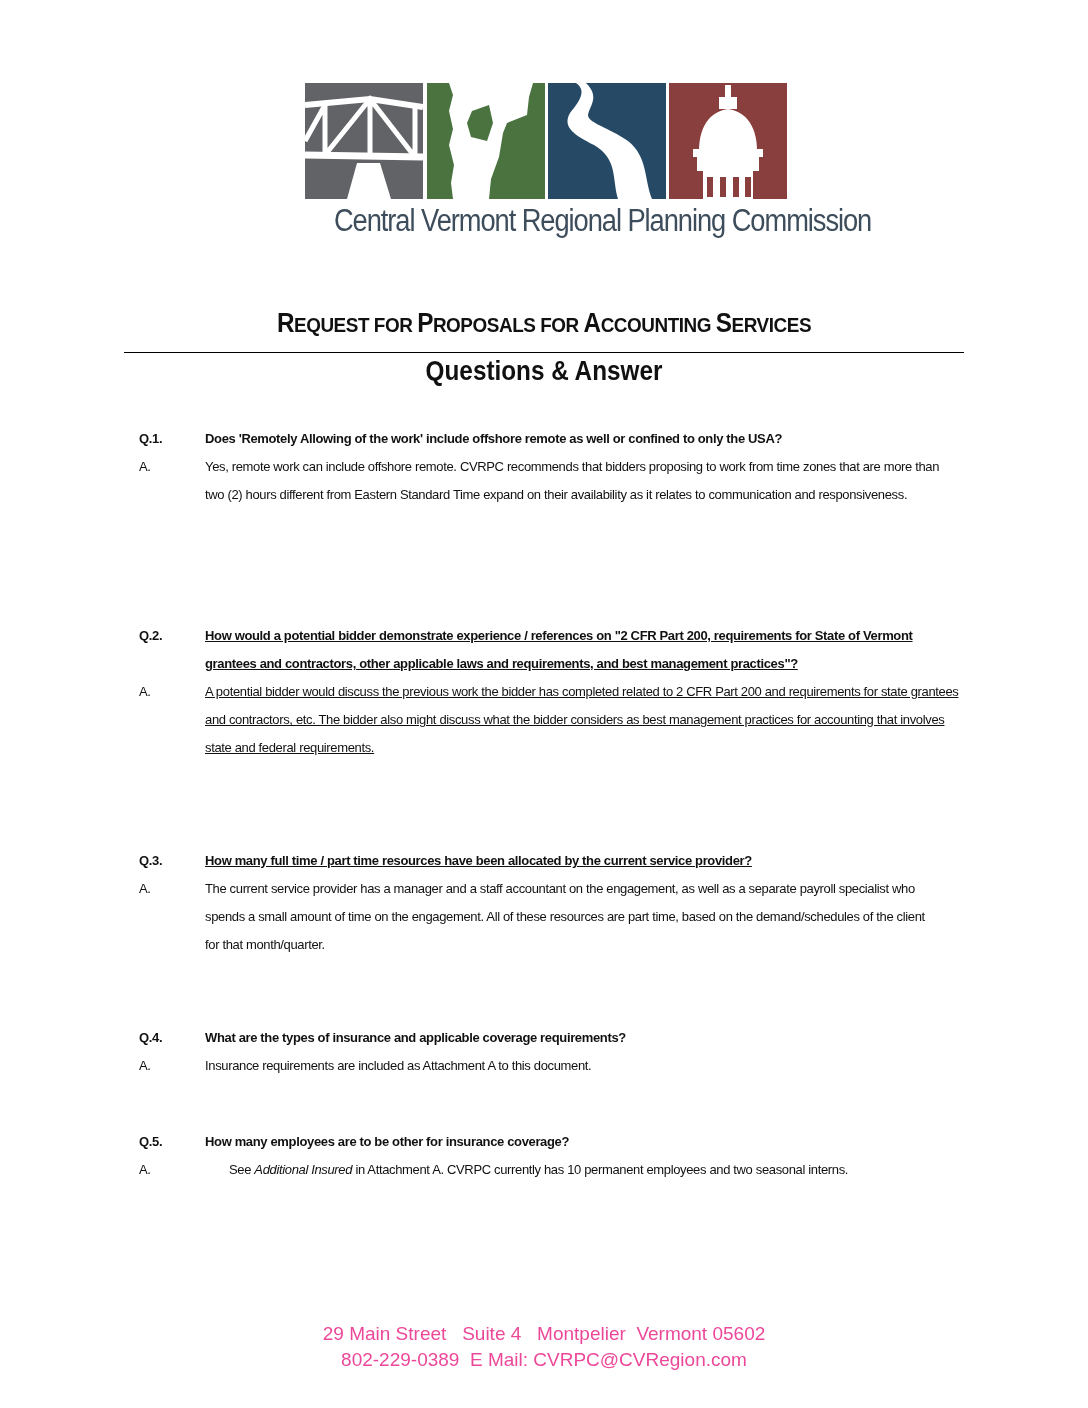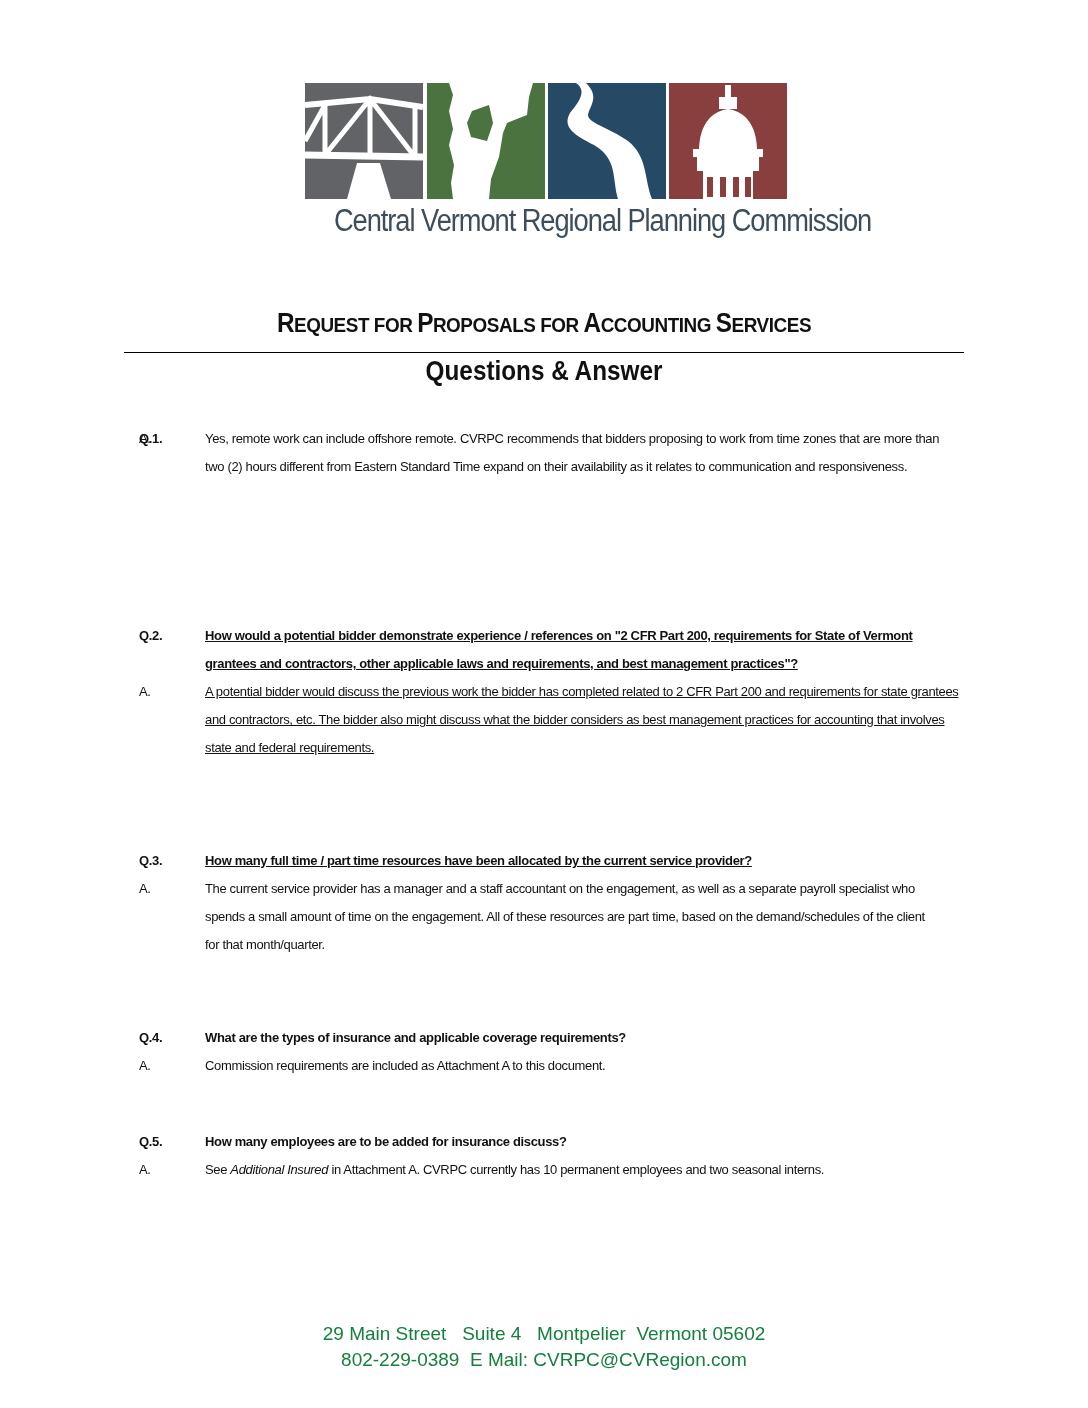--- a/index.html
+++ b/index.html
@@ -19,21 +19,21 @@
   .rule { position: absolute; left: 124px; top: 352px; width: 840px; height: 0; border-top: 1.5px solid #000; }
   .subtitle { position: absolute; left: 124px; width: 840px; top: 356px; text-align: center;
               font-size: 27px; font-weight: bold; transform: scaleX(0.9); white-space: nowrap; }
   .qa { position: absolute; left: 139px; width: 820px; }
   .row { position: relative; padding-left: 66px; font-size: 13px; line-height: 28.1px; letter-spacing: -0.35px; }
   .row .lab { position: absolute; left: 0; top: 0; }
   .row.q { font-weight: bold; }
   .row.q .lab { font-weight: bold; }
   .row .txt { display: block; }
   .footer { position: absolute; left: 244px; width: 600px; top: 1321px; text-align: center;
-            color: #15803d; font-size: 19px; line-height: 26px; }
+            color: #ec4899; font-size: 19px; line-height: 26px; }
 </style>
 </head>
 <body>
 
 <div class="logo">
   <div class="logo-panels">
 
     <div class="panel" style="left:0; background:#616366;">
       <svg width="118" height="116" viewBox="0 0 118 116">
         <path d="M0 22 L65 16 L118 24" stroke="#fff" stroke-width="6" fill="none"></path>
@@ -76,20 +76,21 @@
 
 <div class="title">
   <span><span class="big">R</span><span class="small">EQUEST FOR </span></span><span><span class="big">P</span><span class="small">ROPOSALS FOR </span></span><span><span class="big">A</span><span class="small">CCOUNTING </span></span><span><span class="big">S</span><span class="small">ERVICES</span></span>
 </div>
 <div class="rule"></div>
 <div class="subtitle">Questions &amp; Answer</div>
 
 <div class="qa" style="top:425px;">
   <div class="row q">
     <span class="lab">Q.1.</span>
+    <span class="txt" style="width:660px;">Does 'Remotely Allowing of the work' include offshore remote as well or confined to only the USA?</span>
   </div>
   <div class="row">
     <span class="lab">A.</span>
     <span class="txt">Yes, remote work can include offshore remote.  CVRPC recommends that bidders proposing to work from time zones that are more than two (2) hours different from Eastern Standard Time expand on their availability as it relates to communication and responsiveness.</span>
   </div>
 </div>
 
 <div class="qa" style="top:622px;text-decoration:underline;">
   <div class="row q">
     <span class="lab">Q.2.</span>
@@ -112,31 +113,31 @@
   </div>
 </div>
 
 <div class="qa" style="top:1024px;">
   <div class="row q">
     <span class="lab">Q.4.</span>
     <span class="txt">What are the types of insurance and applicable coverage requirements?</span>
   </div>
   <div class="row">
     <span class="lab">A.</span>
-    <span class="txt">Commission requirements are included as Attachment A to this document.</span>
+    <span class="txt">Insurance requirements are included as Attachment A to this document.</span>
   </div>
 </div>
 
 <div class="qa" style="top:1128px;">
   <div class="row q">
     <span class="lab">Q.5.</span>
-    <span class="txt">How many employees are to be added for insurance discuss?</span>
+    <span class="txt">How many employees are to be other for insurance coverage?</span>
   </div>
   <div class="row">
     <span class="lab">A.</span>
-    <span class="txt" style="width:680px;"><span>See </span><em>Additional Insured</em><span> in Attachment A.  CVRPC currently has 10 permanent employees and two seasonal interns.</span></span>
+    <span class="txt" style="width:680px;margin-left:24px;"><span>See </span><em>Additional Insured</em><span> in Attachment A.  CVRPC currently has 10 permanent employees and two seasonal interns.</span></span>
   </div>
 </div>
 
 <div class="footer">
   <div style="white-space:pre;">29 Main Street   Suite 4   Montpelier  Vermont 05602</div>
   <div style="white-space:pre;">802-229-0389  E Mail: CVRPC@CVRegion.com</div>
 </div>
 
 </body></html>

